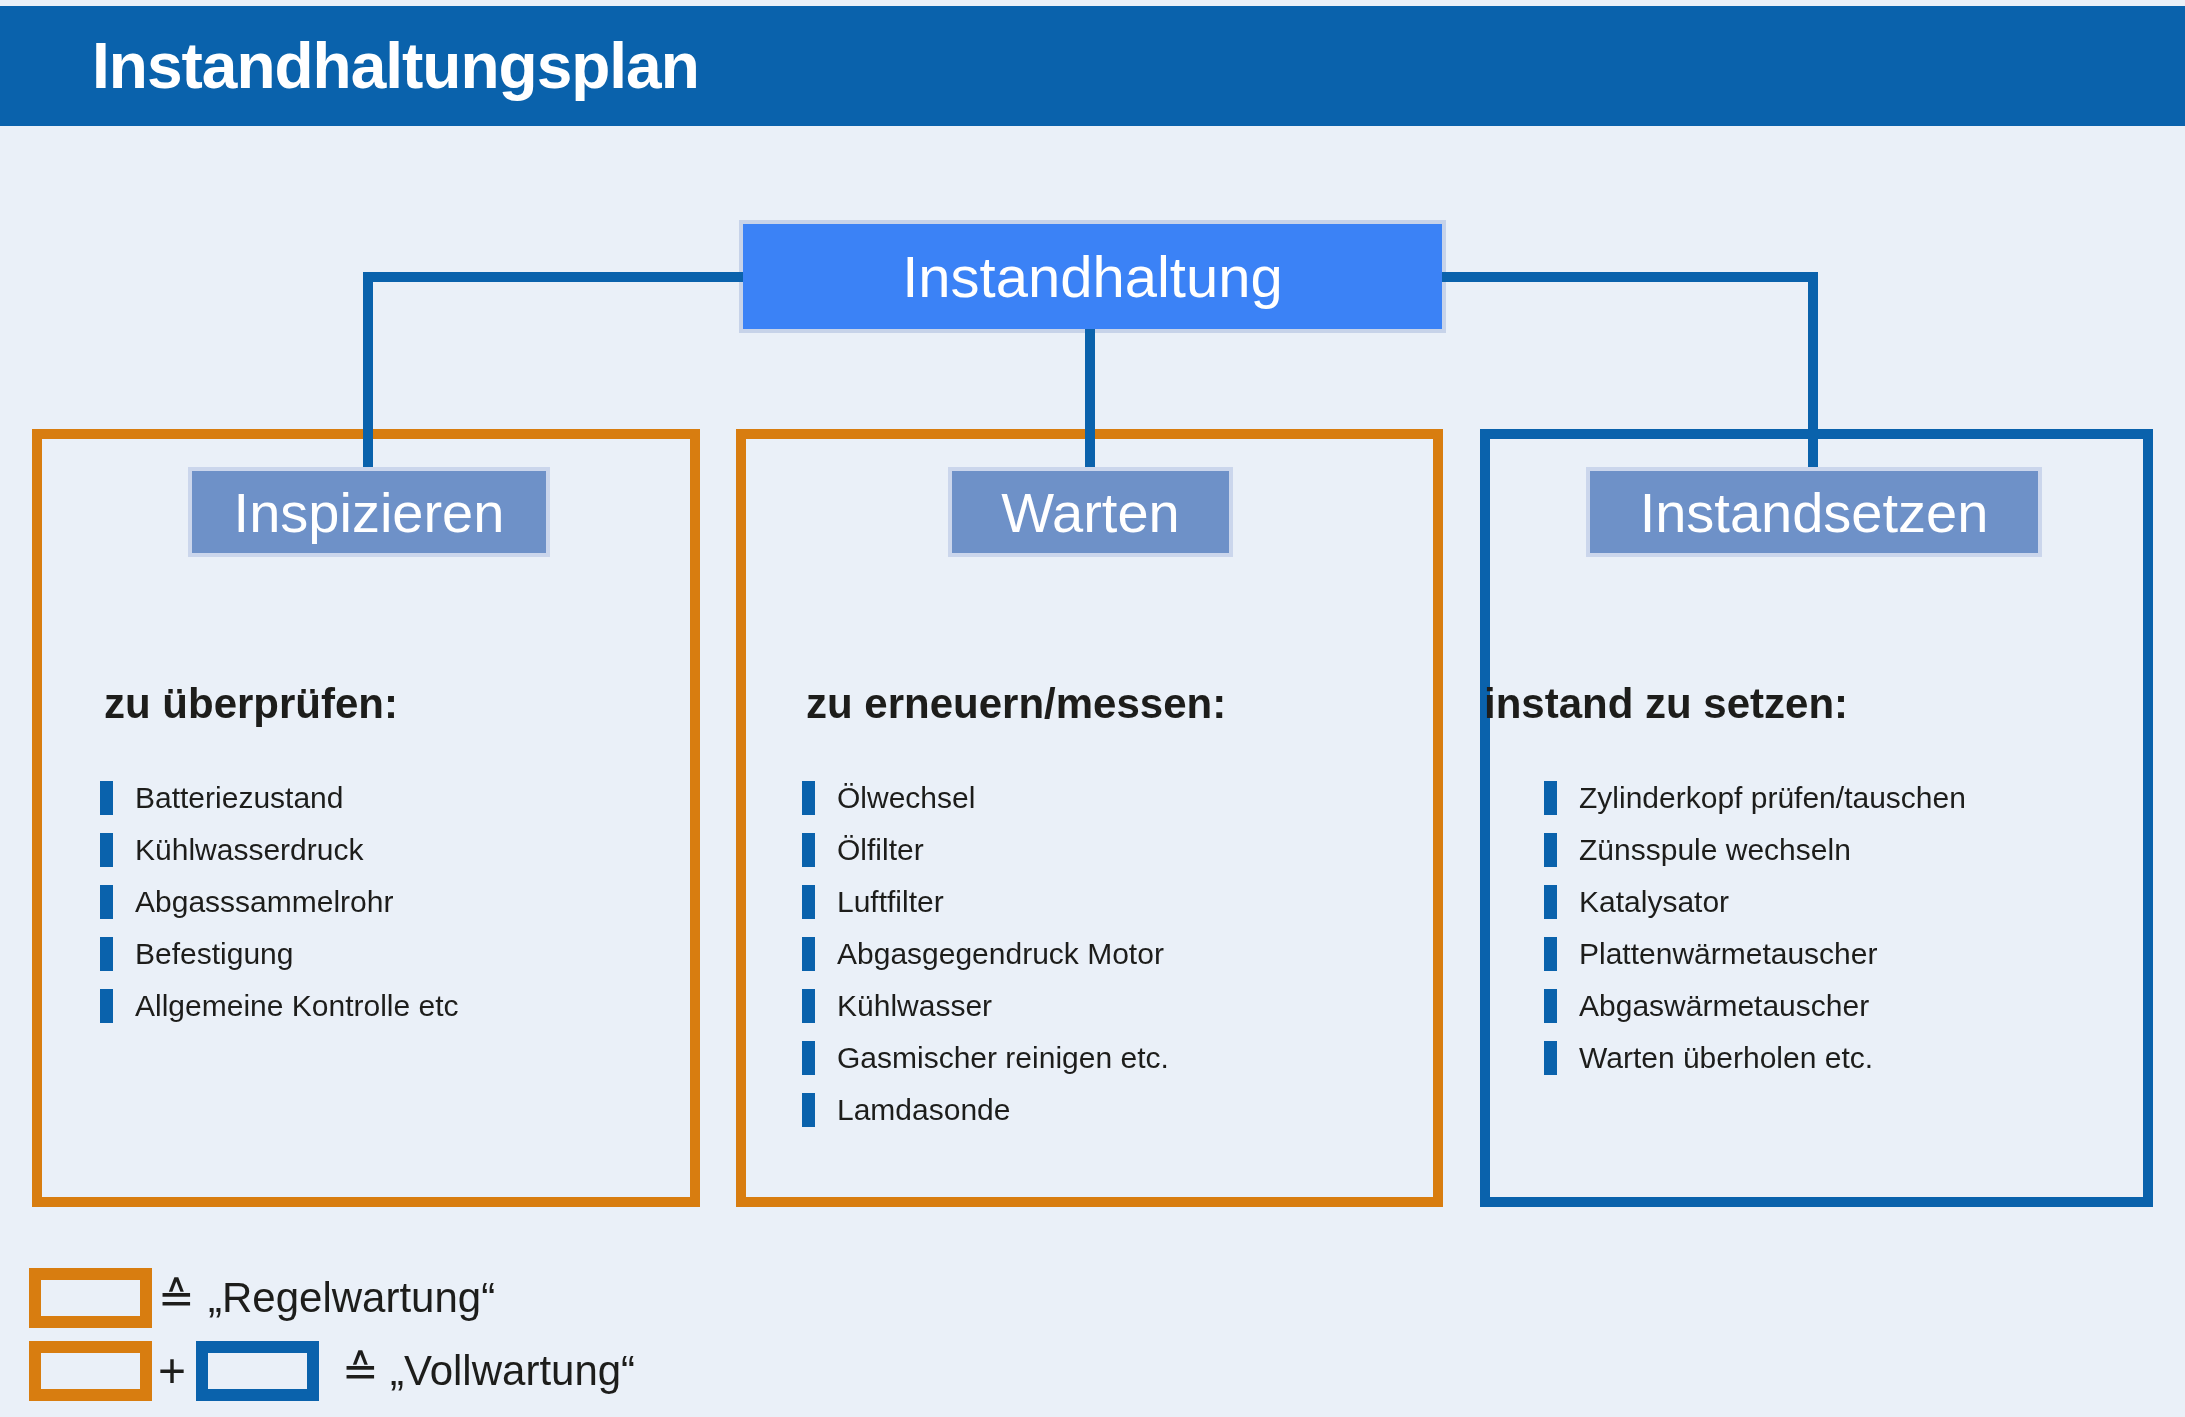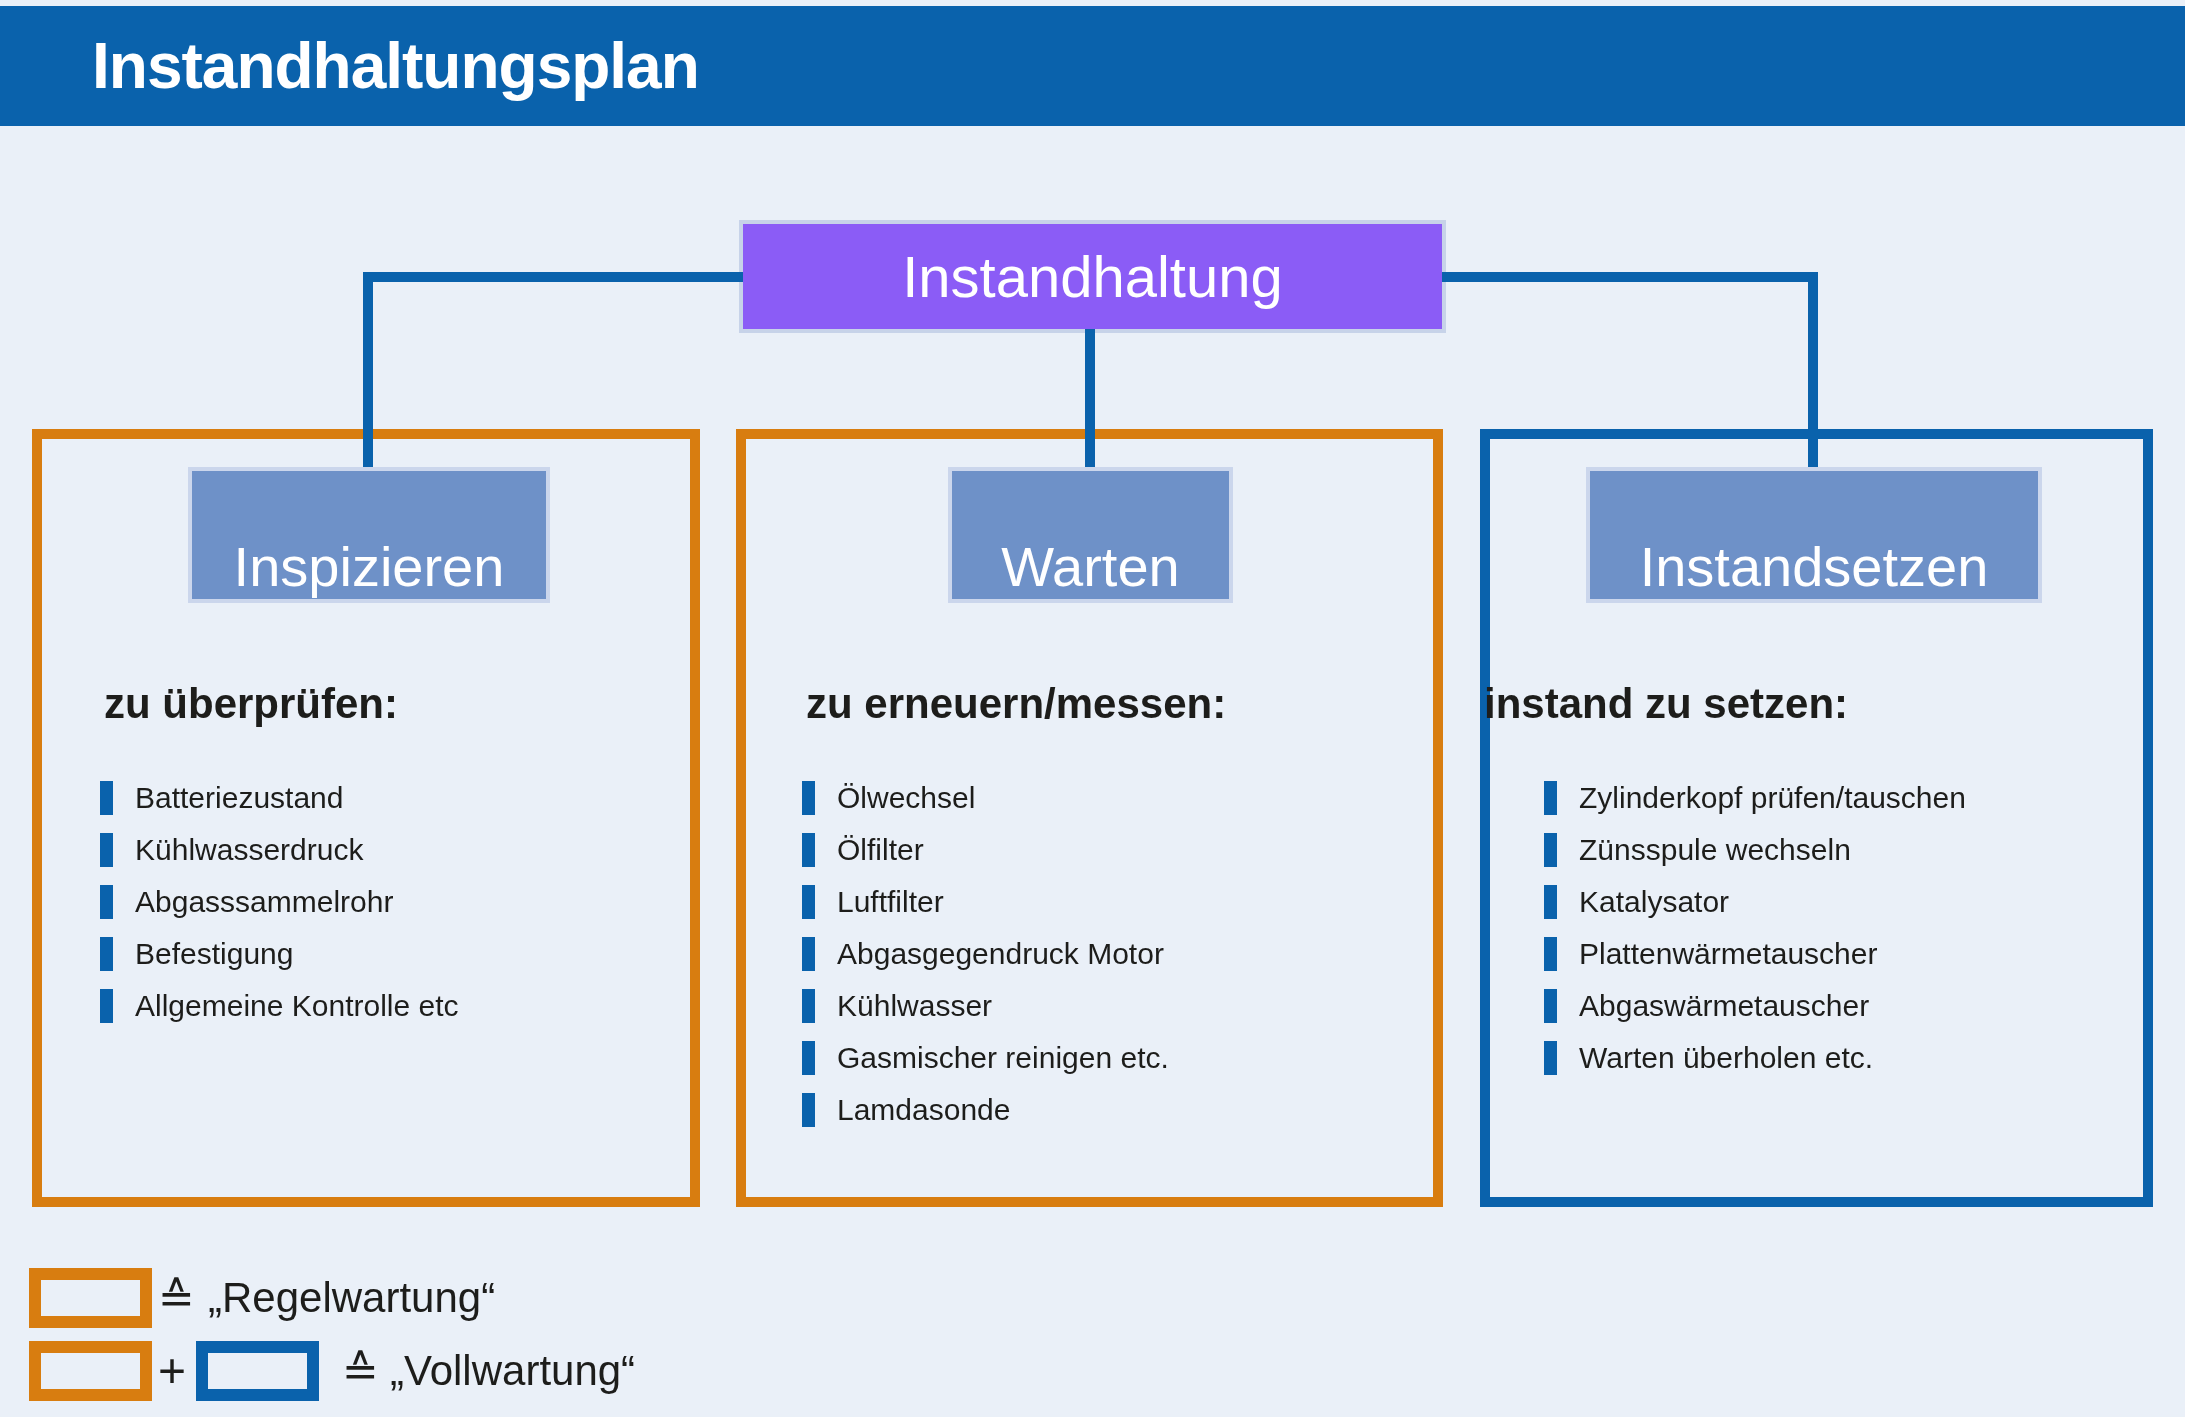--- a/index.html
+++ b/index.html
@@ -11,43 +11,43 @@
   }
   
   .topbar { position:absolute; left:0; top:0; width:2185px; height:120px; background:#0A62AC;margin-top:6px; }
   .page-title {
     position:absolute; left:92px; top:0; height:120px; line-height:120px;
     font-size:64px; font-weight:bold; color:#fff; letter-spacing:-1px; white-space:nowrap;
   }
   
   .rootbox {
     position:absolute; left:739px; top:220px; width:707px; height:113px;
-    background:#8b5cf6; border:4px solid #C7D3E9; box-sizing:border-box;
+    background:#3b82f6; border:4px solid #C7D3E9; box-sizing:border-box;
     display:flex; align-items:center; justify-content:center;
     color:#fff; font-size:58px; white-space:nowrap;
   }
   
   .conn { position:absolute; background:#0A62AC; z-index:5; }
   .conn-h-left  { left:368px;  top:272px; width:375px; height:10px; }
   .conn-h-right { left:1442px; top:272px; width:376px; height:10px; }
   .conn-v-left  { left:363px;  top:272px; width:10px;  height:200px; }
   .conn-v-mid   { left:1085px; top:329px; width:10px;  height:143px; }
   .conn-v-right { left:1808px; top:272px; width:10px;  height:200px; }
   
   .container { position:absolute; top:429px; height:778px; box-sizing:border-box; background:transparent; }
   .c1 { left:32px;   width:668px; }
   .c2 { left:736px;  width:707px; }
   .c3 { left:1480px; width:673px; }
   .c-orange { border:10px solid #D87D10; }
   .c-blue   { border:10px solid #0A62AC; }
   
   .subheader {
-    position:absolute; top:467px; height:136px; box-sizing:border-box;
+    position:absolute; top:467px; height:90px; box-sizing:border-box;
     background:#6E91C8; border:4px solid #CBD6EC; z-index:6;
-    display:flex; align-items:flex-end; justify-content:center;
+    display:flex; align-items:center; justify-content:center;
     color:#fff; font-size:56px; white-space:nowrap;
   }
   .sh1 { left:188px;  width:362px; }
   .sh2 { left:948px;  width:285px; }
   .sh3 { left:1586px; width:456px; }
   
   .list-title { position:absolute; top:680px; font-size:42px; font-weight:bold; white-space:nowrap; }
   .lt1 { left:104px; } .lt2 { left:806px; } .lt3 { left:1484px; }
   .list { position:absolute; top:772px; margin:0; padding:0; list-style:none; }
   .l1 { left:100px; } .l2 { left:802px; } .l3 { left:1544px; }

